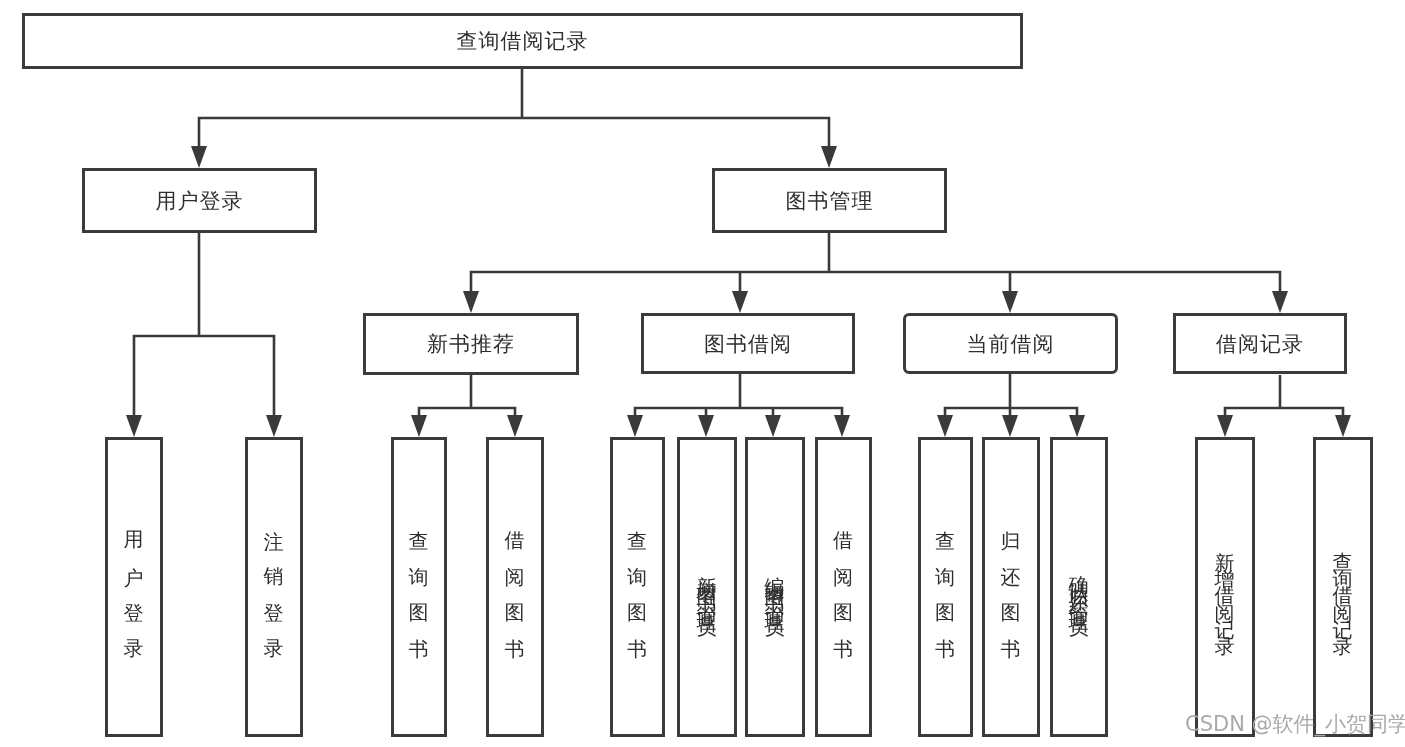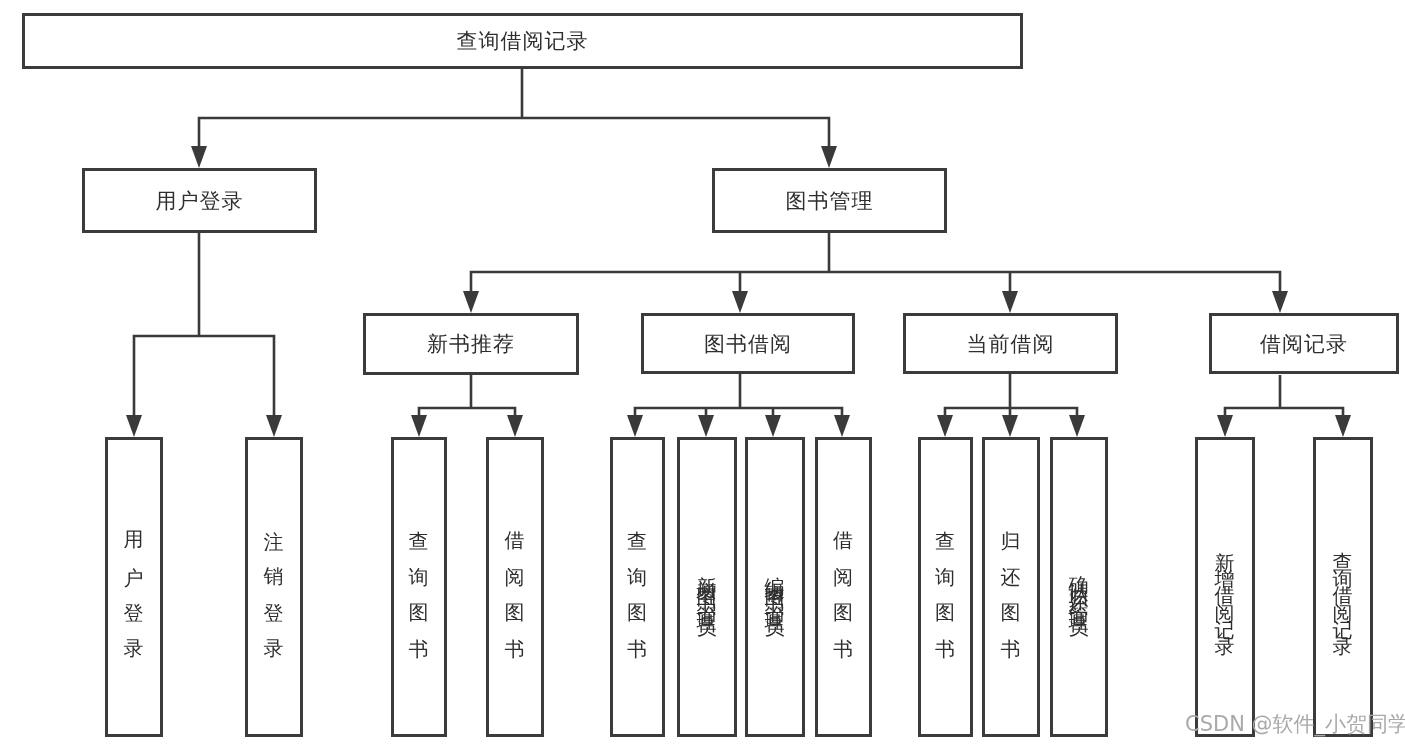--- a/index.html
+++ b/index.html
@@ -100,22 +100,22 @@
     </g>
   </svg>
 
   <div class="node hbox" style="left:22px; top:13px; width:1001px; height:56px;">查询借阅记录</div>
 
   <div class="node hbox" style="left:82px; top:168px; width:235px; height:65px;">用户登录</div>
   <div class="node hbox" style="left:363px; top:313px; width:216px; height:62px;">新书推荐</div>
 
   <div class="node hbox" style="left:712px; top:168px; width:235px; height:65px;">图书管理</div>
   <div class="node hbox" style="left:633px; top:313px; width:214px; height:61px;margin-left:8px;">图书借阅</div>
-  <div class="node hbox" style="left:903px; top:313px; width:215px; height:61px;">当前借阅</div>
-  <div class="node hbox" style="left:1209px; top:313px; width:190px; height:61px;">借阅记录</div>
+  <div class="node hbox" style="left:903px; top:313px; width:215px; height:61px;border-radius:6px;">当前借阅</div>
+  <div class="node hbox" style="left:1173px; top:313px; width:174px; height:61px;">借阅记录</div>
 
   <div class="node vbox v4" style="left:105px; top:437px; width:58px; height:300px;">用户登录</div>
   <div class="node vbox v4" style="left:245px; top:437px; width:58px; height:300px;">注销登录</div>
 
   <div class="node vbox v4" style="left:391px; top:437px; width:56px; height:300px;">查询图书</div>
   <div class="node vbox v4" style="left:486px; top:437px; width:58px; height:300px;">借阅图书</div>
 
   <div class="node vbox v4" style="left:610px; top:437px; width:55px; height:300px;">查询图书</div>
   <div class="node vbox v8" style="left:677px; top:437px; width:60px; height:300px;">新增图书（管理员）</div>
   <div class="node vbox v8" style="left:745px; top:437px; width:60px; height:300px;">编辑图书（管理员）</div>

